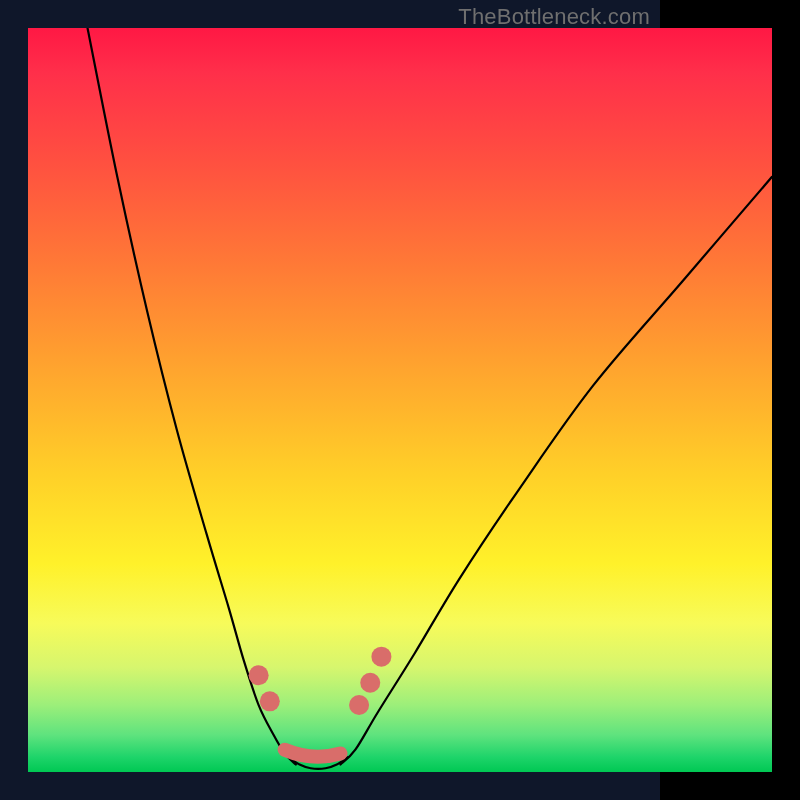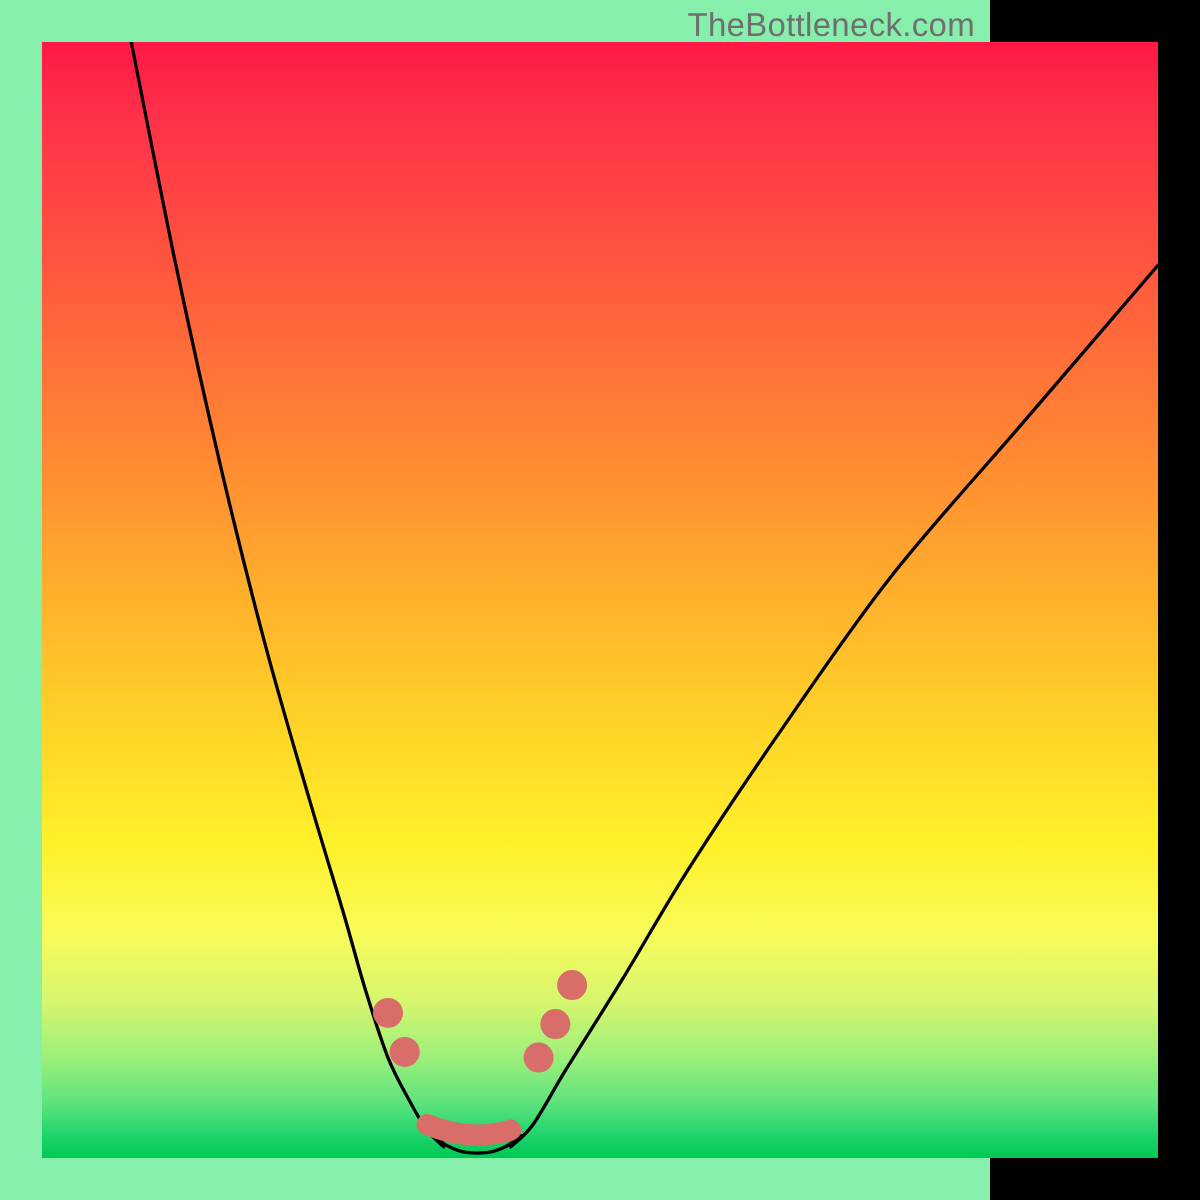--- a/index.html
+++ b/index.html
@@ -10,21 +10,21 @@
     overflow: hidden;
     background: #000;
     font-family: Arial, Helvetica, sans-serif;
   }
   .frame {
     position: absolute;
     top: 0;
     left: 0;
     width: 660px;
     height: 800px;
-    background: #86efac;
+    background: #0f172a;
   }
   .plot {
     position: absolute;
     top: 28px;
     left: 28px;
     width: 744px;
     height: 744px;
     
     background: linear-gradient(
       to bottom,

